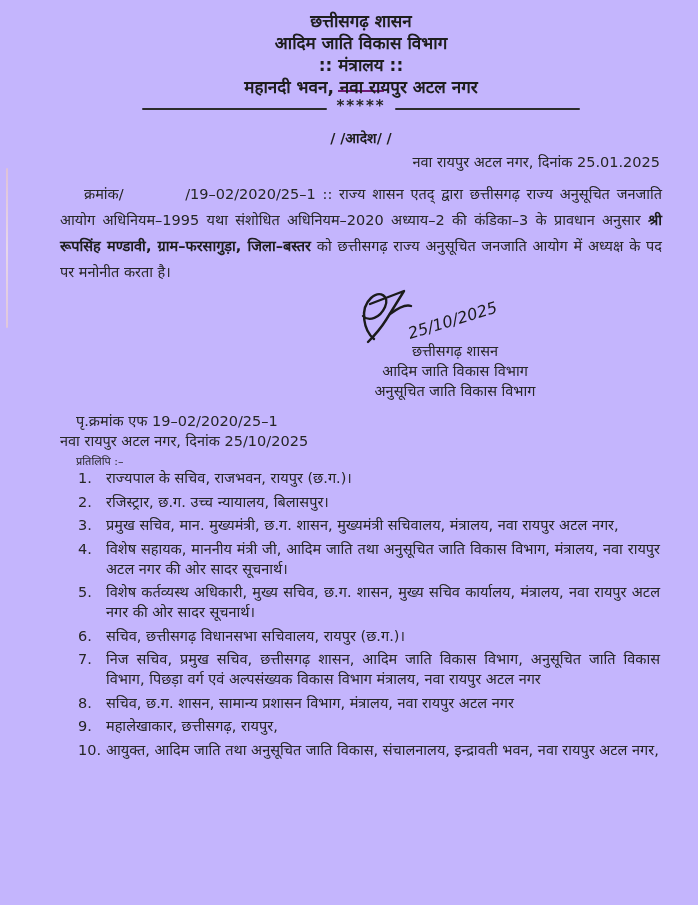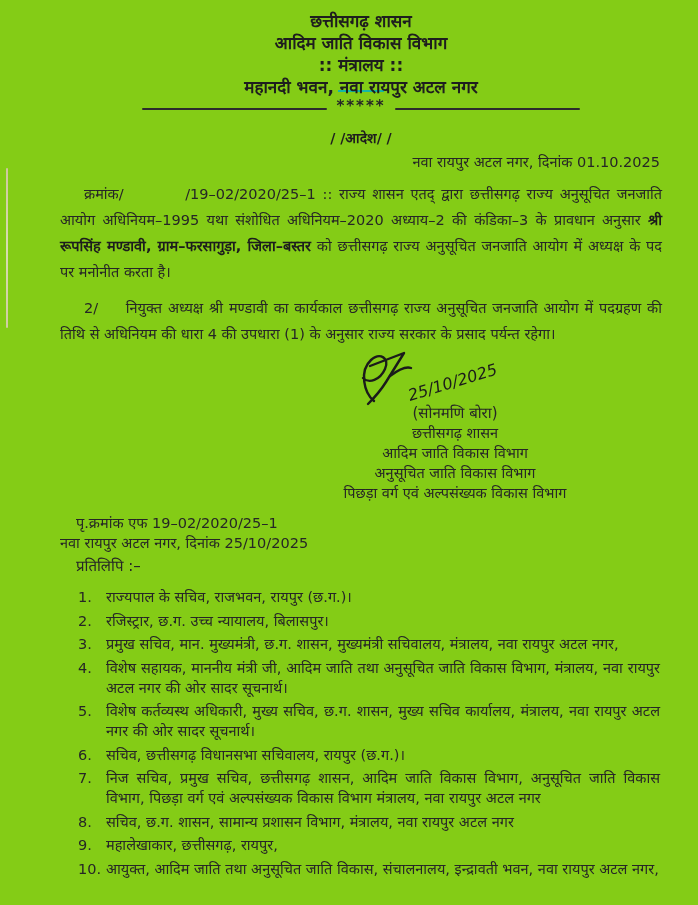--- a/index.html
+++ b/index.html
@@ -1,54 +1,54 @@
 <!DOCTYPE html>
 <html lang="hi"><head>
 <meta charset="utf-8">
 <style>
   html,body{margin:0;padding:0;background:#e9e9e7;}
   .page{
     width:698px;height:905px;box-sizing:border-box;
     margin:0 auto;position:relative;overflow:hidden;
-    background:#84cc16;
+    background:#c4b5fd;
     padding:10px 36px 8px 60px;
     font-family:"DejaVu Sans",sans-serif;
     color:#262626;
   }
   
   .scan-artifact{position:absolute;left:6px;top:168px;width:2px;height:160px;
     background:linear-gradient(#e7c6cb,#f3e2e4,#e9cdd1);opacity:.75;border-radius:1px;}
 
   
   .letterhead{text-align:center;}
   .lh-line{font-size:17px;font-weight:bold;line-height:22px;color:#1e1e1e;}
-  .u-word{border-bottom:2px solid #14b8a6;padding-bottom:15px;}
+  .u-word{border-bottom:2px solid #701a75;padding-bottom:15px;}
   .rule{display:flex;align-items:center;gap:9px;width:438px;margin:2px auto 0;}
   .rule .ln{flex:1;height:2px;background:#2c2c2c;border-radius:1px;}
   .rule .stars{font-size:15px;font-weight:bold;letter-spacing:2px;transform:translateY(-3px);}
 
   .order-title{text-align:center;font-size:14px;font-weight:bold;margin-top:10px;color:#1e1e1e;}
   .dateline-top{text-align:right;font-size:14.5px;margin-top:4px;padding-right:2px;}
 
   .para{font-size:14.5px;line-height:26px;text-align:justify;margin:10px 0 0;text-indent:24px;}
   .para .gap-lg{display:inline-block;width:48px;}
   .para .gap-sm{display:inline-block;width:16px;}
   .strong{font-weight:bold;color:#1d1d1d;}
 
   
   .sig-block{width:310px;margin:0 52px 0 auto;text-align:center;font-size:14.5px;line-height:20px;}
   .sig-block svg{display:block;margin:2px auto -10px 46px;}
   .sig-name{font-size:15px;}
 
   .endorse-row{display:flex;justify-content:space-between;font-size:14.5px;margin-top:9px;flex-direction:column;}
   .endorse-ref{margin-left:16px;}
   .endorse-date{margin-right:16px;}
-  .copy-label{font-size:15px;margin:3px 0 0 16px;}
+  .copy-label{font-size:11px;margin:3px 0 0 16px;}
 
-  ol.copies{margin:12px 0 0;padding:0 0 0 46px;list-style:none;counter-reset:cp;}
+  ol.copies{margin:0 0 0;padding:0 0 0 46px;list-style:none;counter-reset:cp;}
   ol.copies li{counter-increment:cp;position:relative;font-size:14.5px;line-height:20px;
     margin-bottom:3.5px;text-align:justify;padding-right:2px;}
   ol.copies li::before{content:counter(cp) ".";position:absolute;left:-28px;top:0;}
 </style>
 </head>
 <body>
 
 <div class="page">
   <div class="scan-artifact"></div>
 
@@ -62,51 +62,44 @@
     </div>
     <div class="lh-line">महानदी भवन, नवा रायपुर अटल नगर</div>
     <div class="rule">
       <span class="ln"></span>
       <span class="stars">*****</span>
       <span class="ln"></span>
     </div>
   </div>
 
   <div class="order-title">/ /आदेश/ /</div>
-  <div class="dateline-top">नवा रायपुर अटल नगर, दिनांक 01.10.2025</div>
+  <div class="dateline-top">नवा रायपुर अटल नगर, दिनांक 25.01.2025</div>
 
   <p class="para">
     <span>क्रमांक/</span>
     <span class="gap-lg"></span>
     <span>/19–02/2020/25–1 ::</span>
     <span>राज्य शासन एतद् द्वारा छत्तीसगढ़ राज्य अनुसूचित जनजाति आयोग अधिनियम–1995 यथा संशोधित अधिनियम–2020 अध्याय–2 की कंडिका–3 के प्रावधान अनुसार</span>
     <span class="strong">श्री रूपसिंह मण्डावी, ग्राम–फरसागुड़ा, जिला–बस्तर</span>
     <span>को छत्तीसगढ़ राज्य अनुसूचित जनजाति आयोग में अध्यक्ष के पद पर मनोनीत करता है।</span>
   </p>
 
-  <p class="para">
-    <span>2/</span>
-    <span class="gap-sm"></span>
-    <span>नियुक्त अध्यक्ष श्री मण्डावी का कार्यकाल छत्तीसगढ़ राज्य अनुसूचित जनजाति आयोग में पदग्रहण की तिथि से अधिनियम की धारा 4 की उपधारा (1) के अनुसार राज्य सरकार के प्रसाद पर्यन्त रहेगा।</span>
-  </p>
 
   <div class="sig-block">
     <svg width="198" height="64" viewBox="0 0 198 64">
       <g fill="none" stroke="#1b1b1b" stroke-width="2.4" stroke-linecap="round" stroke-linejoin="round">
         <path d="M28,52 C18,44 13,22 25,11 C34,3 44,9 39,20 C34,31 23,35 17,29"></path>
         <path d="M24,17 L58,4 L40,33 C35,41 29,48 22,55"></path>
         <path d="M44,27 C52,21 60,17 65,19"></path>
       </g>
       <text x="64" y="52" transform="rotate(-17 64 52)" font-size="16" font-style="italic" fill="#1b1b1b" font-family="DejaVu Sans, sans-serif">25/10/2025</text>
     </svg>
-    <div class="sig-name">(सोनमणि बोरा)</div>
     <div>छत्तीसगढ़ शासन</div>
     <div>आदिम जाति विकास विभाग</div>
     <div>अनुसूचित जाति विकास विभाग</div>
-    <div>पिछड़ा वर्ग एवं अल्पसंख्यक विकास विभाग</div>
   </div>
 
   <div class="endorse-row">
     <span class="endorse-ref">पृ.क्रमांक एफ 19–02/2020/25–1</span>
     <span class="endorse-date">नवा रायपुर अटल नगर, दिनांक 25/10/2025</span>
   </div>
   <div class="copy-label">प्रतिलिपि :–</div>
 
   <ol class="copies">
     <li>राज्यपाल के सचिव, राजभवन, रायपुर (छ.ग.)।</li>

